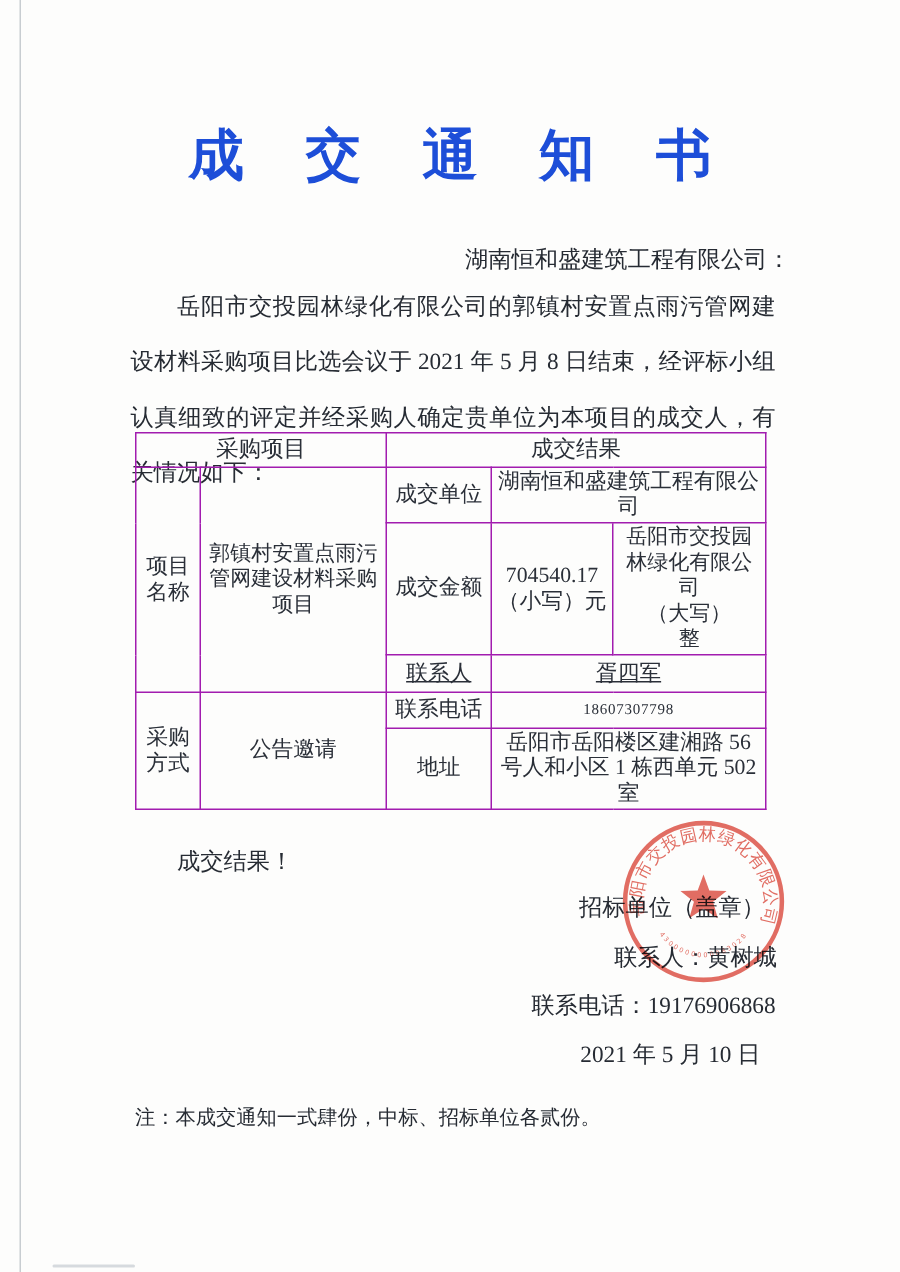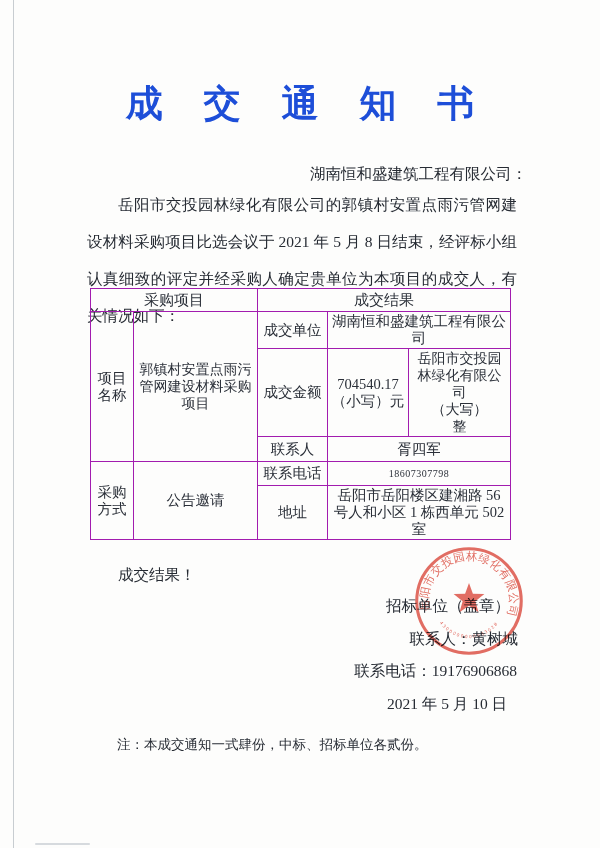--- a/index.html
+++ b/index.html
@@ -50,37 +50,37 @@
   }
   .award-table td,.award-table th{
     border:1px solid #a21caf;
     text-align:center;vertical-align:middle;
     padding:1px 3px;font-weight:normal;
     line-height:17px;
   }
   .award-table th{font-size:15px;height:20px;}
   .row-supplier{height:30px;}
   .row-amount{height:62px;}
-  .row-contact{height:25px;}
+  .row-contact{height:25px;text-decoration:underline;}
   .row-phone{height:24px;}
   .row-address{height:33px;}
   .cell-amount-words{white-space:pre-line;font-size:14px;line-height:17px;}
   .cell-phone-value{font-size:10px;letter-spacing:.5px;}
   .cell-address-value{font-size:14.5px;line-height:16.5px;padding:1px 5px;margin-top:24px;}
   .cell-project-value{font-size:14px;line-height:19px;padding:1px 6px;}
   .sig-line{
     position:absolute;font-size:15.5px;line-height:20px;white-space:nowrap;
   }
   .sig-unit{top:596px;right:90px;}
   .sig-contact{top:629px;right:82px;}
   .sig-phone{top:661px;right:83px;}
   .sig-date{top:694px;right:93px;}
   .footnote{
     position:absolute;left:90px;top:735px;width:460px;
-    font-size:13.5px;line-height:19px;margin-left:27px;
+    font-size:13.5px;line-height:19px;
   }
   .stamp{
     position:absolute;left:412px;top:544px;width:114px;height:114px;
     color:#dc4a3d;opacity:.8;mix-blend-mode:multiply;
     pointer-events:none;
   }
   .stamp text{
     font-family:"DejaVu Sans","Liberation Sans",sans-serif;
     fill:currentColor;
   }

